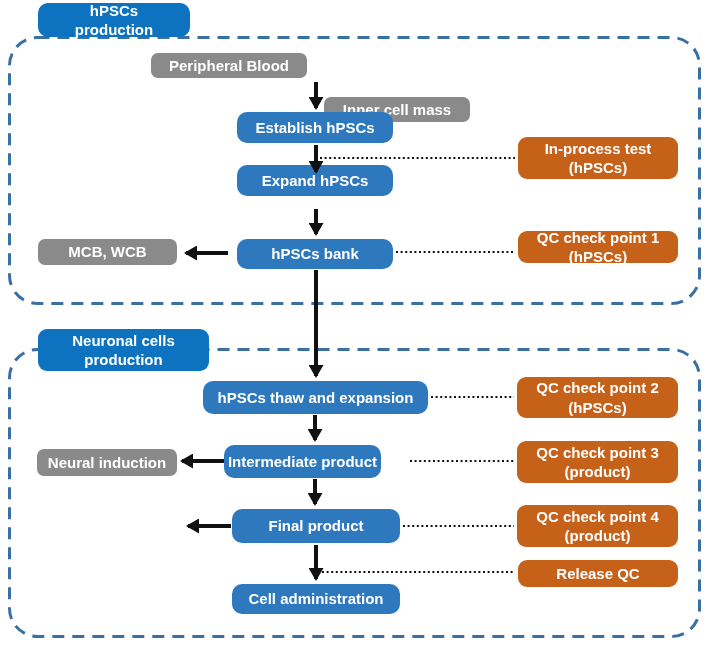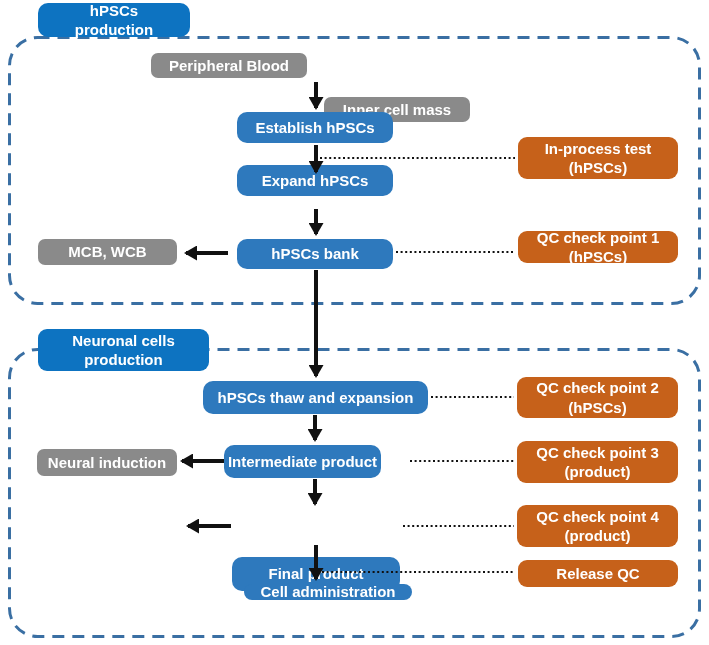--- a/index.html
+++ b/index.html
@@ -75,19 +75,19 @@
   <div class="node orange-node" style="left:518px; top:231px; width:160px; height:32px;">QC check point 1
 (hPSCs)</div>
 
   <div class="node blue-node" style="left:203px; top:381px; width:225px; height:33px;">hPSCs thaw and expansion</div>
   <div class="node orange-node" style="left:517px; top:377px; width:161px; height:41px;">QC check point 2
 (hPSCs)</div>
   <div class="node gray-node" style="left:37px; top:449px; width:140px; height:27px;">Neural induction</div>
   <div class="node blue-node" style="left:224px; top:445px; width:157px; height:33px;">Intermediate product</div>
   <div class="node orange-node" style="left:517px; top:441px; width:161px; height:42px;">QC check point 3
 (product)</div>
-  <div class="node blue-node" style="left:232px; top:509px; width:168px; height:34px;margin-top:48px;">Final product</div>
+  <div class="node blue-node" style="left:232px; top:509px; width:168px; height:34px;">Final product</div>
   <div class="node orange-node" style="left:517px; top:505px; width:161px; height:42px;">QC check point 4
 (product)</div>
   <div class="node orange-node" style="left:518px; top:560px; width:160px; height:27px;">Release QC</div>
-  <div class="node blue-node" style="left:244px; top:584px; width:168px; height:16px;text-align:right;">Cell administration</div>
+  <div class="node blue-node" style="left:232px; top:584px; width:168px; height:30px;text-align:right;">Cell administration</div>
 
 </div>
 
 </body></html>

